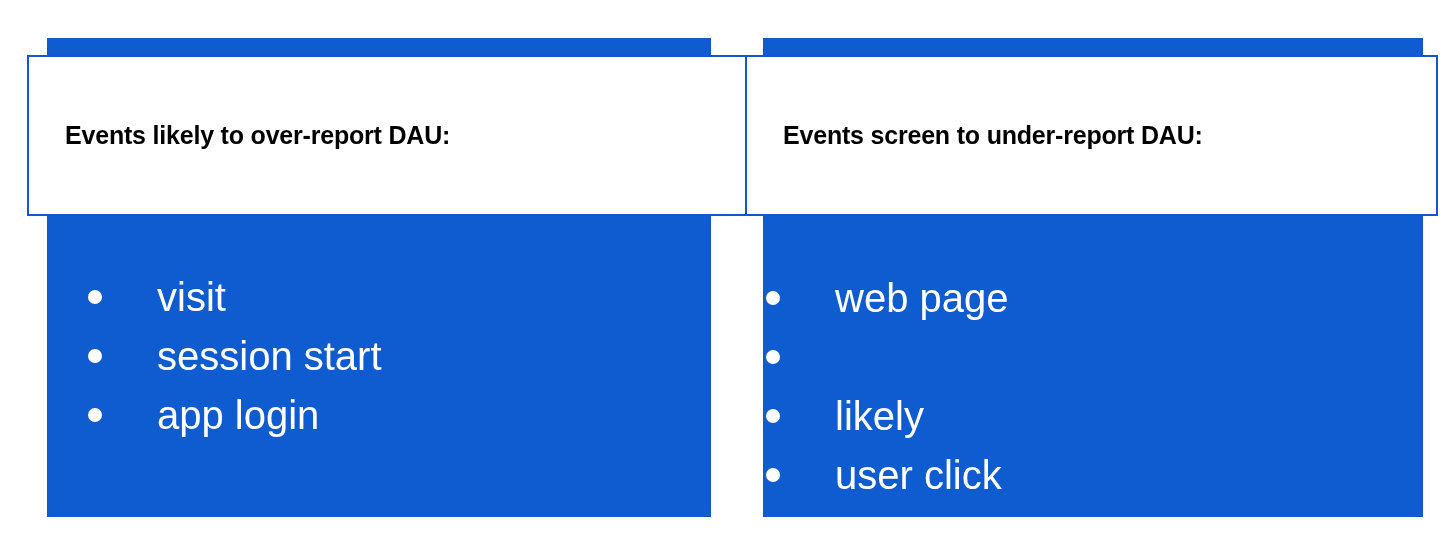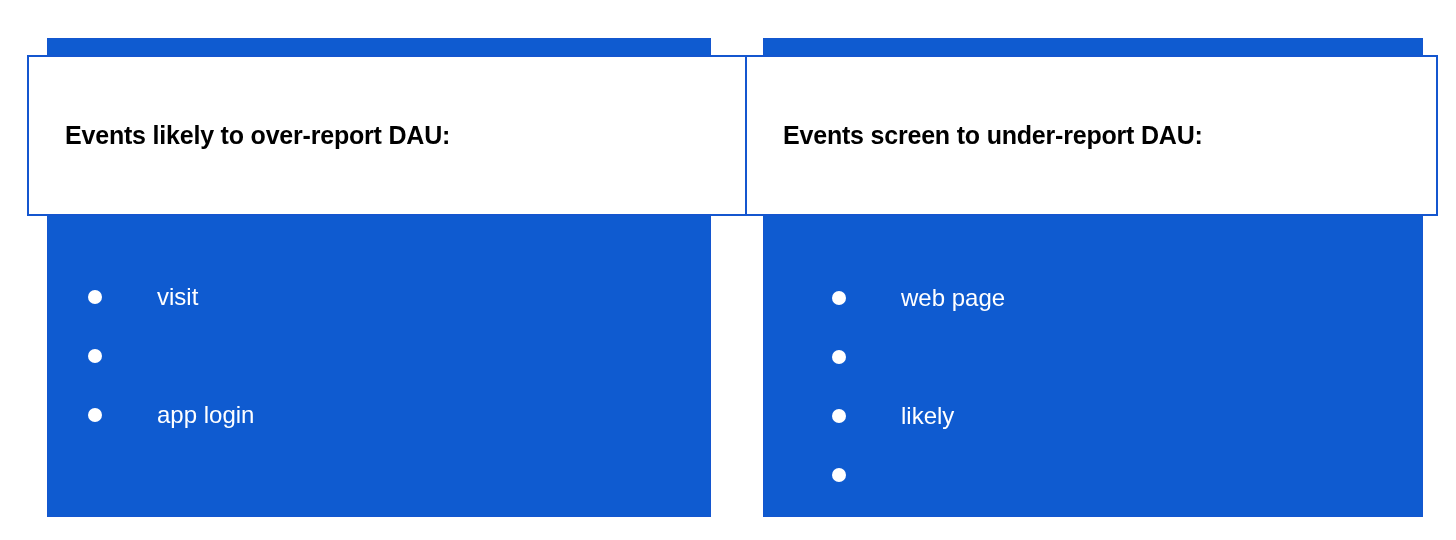--- a/index.html
+++ b/index.html
@@ -79,21 +79,21 @@
     transform: translateY(-50%);
     width: 14px;
     height: 14px;
     border-radius: 50%;
     background: #FFFFFF;
     flex: none;
   }
 
   .bullet-label {
     margin-left: 69px;
-    font-size: 24px;
+    font-size: 40px;
     font-weight: normal;
     color: #FFFFFF;
     line-height: 1;
     white-space: nowrap;
   }
 
   
   #card-over .card-body {
     left: 47px;
     top: 38px;
@@ -120,21 +120,21 @@
     height: 479px;
   }
   #card-under .card-header {
     left: 745px;
     top: 55px;
     width: 693px;
     height: 161px;
     padding-left: 36px;
   }
   #card-under .bullet-list {
-    left: 832px;
+    left: 766px;
     top: 268px;
   }
 </style>
 </head>
 <body>
 
 <div class="canvas">
 
   <div class="card" id="card-over">
 
@@ -144,20 +144,21 @@
       <span class="card-title">Events likely to over-report DAU:</span>
     </div>
 
     <ul class="bullet-list">
       <li class="bullet-item">
         <span class="bullet-dot"></span>
         <span class="bullet-label">visit</span>
       </li>
       <li class="bullet-item">
         <span class="bullet-dot"></span>
+        <span class="bullet-label">session start</span>
       </li>
       <li class="bullet-item">
         <span class="bullet-dot"></span>
         <span class="bullet-label">app login</span>
       </li>
     </ul>
   </div>
 
   <div class="card" id="card-under">
 
@@ -174,17 +175,18 @@
       </li>
       <li class="bullet-item">
         <span class="bullet-dot"></span>
       </li>
       <li class="bullet-item">
         <span class="bullet-dot"></span>
         <span class="bullet-label">likely</span>
       </li>
       <li class="bullet-item">
         <span class="bullet-dot"></span>
+        <span class="bullet-label">user click</span>
       </li>
     </ul>
   </div>
 
 </div>
 
 </body></html>

